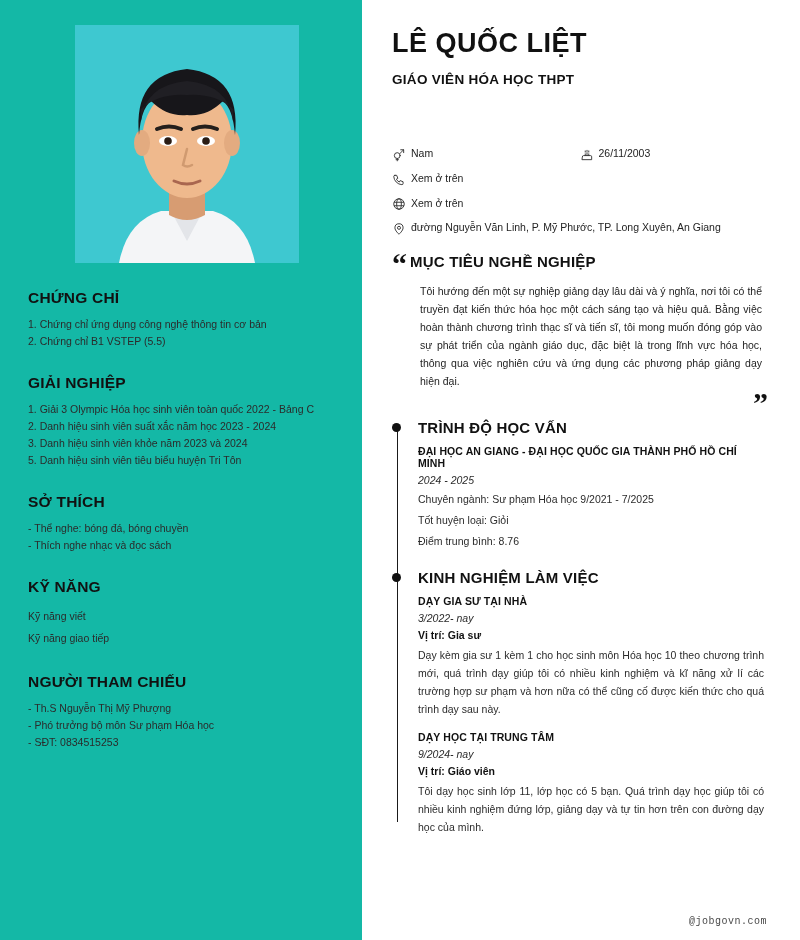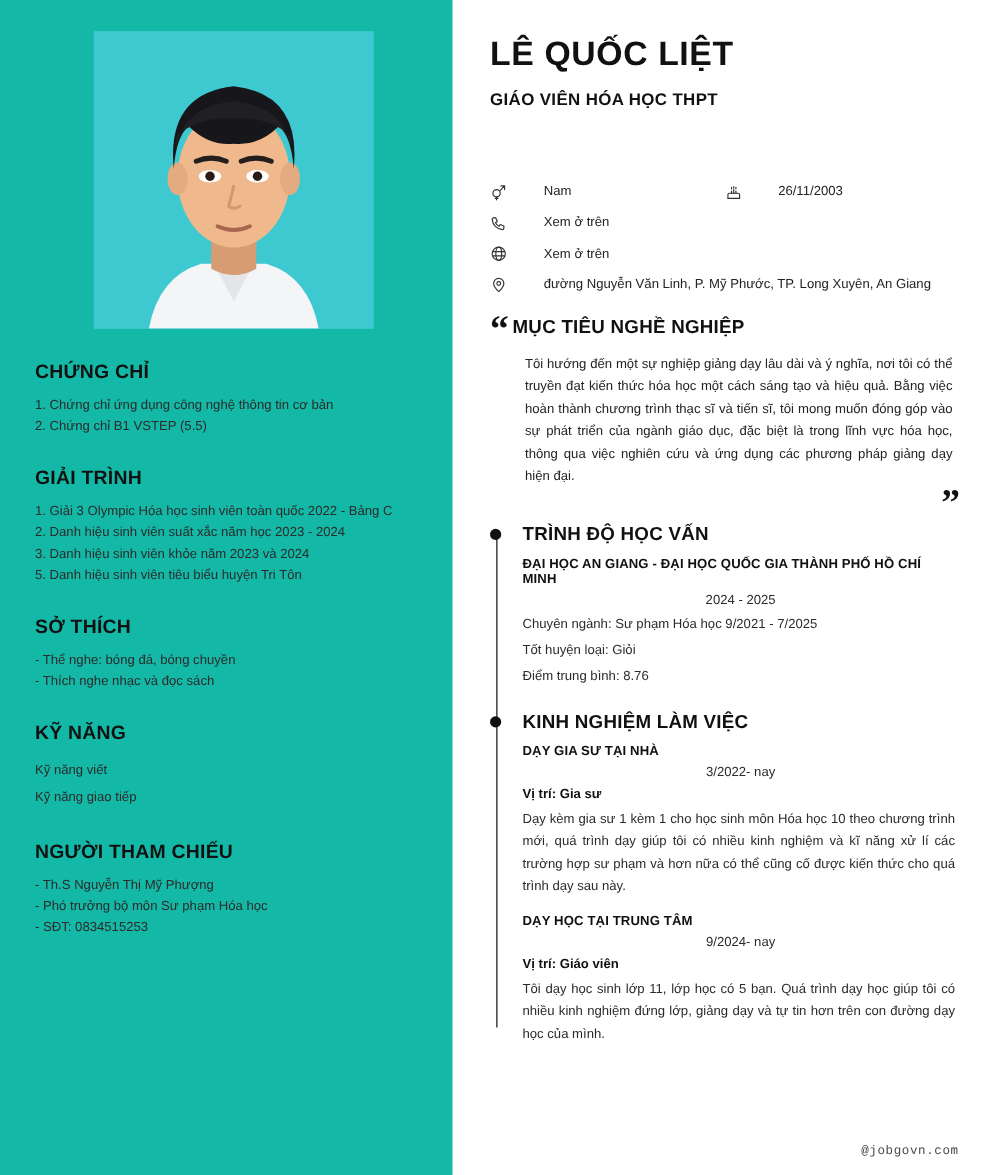--- a/index.html
+++ b/index.html
@@ -80,25 +80,24 @@
   .contact {
     margin-top: 59px;
   }
   .contact-row {
     display: flex;
     align-items: flex-start;
     margin-bottom: 9px;
   }
   .contact-cell {
     display: flex;
-    align-items: center;
+    align-items: flex-end;
     font-size: 10.5px;
     line-height: 1.5;
     color: #232323;
-    gap: 24px;
   }
   .contact-cell.half { width: 50%; }
   .ico {
     flex: 0 0 auto;
     width: 14px;
     height: 14px;
     margin-right: 5px;
     margin-top: 0px;
     display: inline-block;
     color: #333;
@@ -167,23 +166,23 @@
   .entry + .entry { margin-top: 13px; }
   .entry-org {
     font-size: 10.5px;
     font-weight: bold;
     letter-spacing: .1px;
     color: #111;
     margin-bottom: 5px;
   }
   .entry-date {
     font-size: 10.5px;
+    font-style: italic;
     color: #2b2b2b;
     margin-bottom: 5px;
-    text-align: center;
   }
   .entry-line {
     font-size: 10.5px;
     line-height: 1.62;
     color: #2b2b2b;
     margin-bottom: 4px;
   }
   .entry-role {
     font-size: 10.5px;
     font-weight: bold;
@@ -246,21 +245,21 @@
       </svg>
     </div>
 
     <section class="side-block">
       <h2 class="side-head">CHỨNG CHỈ</h2>
       <div class="side-line">1. Chứng chỉ ứng dụng công nghệ thông tin cơ bản</div>
       <div class="side-line">2. Chứng chỉ B1 VSTEP (5.5)</div>
     </section>
 
     <section class="side-block">
-      <h2 class="side-head">GIẢI TRÌNH</h2>
+      <h2 class="side-head">GIẢI NGHIỆP</h2>
       <div class="side-line">1. Giải 3 Olympic Hóa học sinh viên toàn quốc 2022 - Bảng C</div>
       <div class="side-line">2. Danh hiệu sinh viên suất xắc năm học 2023 - 2024</div>
       <div class="side-line">3. Danh hiệu sinh viên khỏe năm 2023 và 2024</div>
       <div class="side-line">5. Danh hiệu sinh viên tiêu biểu huyện Tri Tôn</div>
     </section>
 
     <section class="side-block">
       <h2 class="side-head">SỞ THÍCH</h2>
       <div class="side-line">- Thể nghe: bóng đá, bóng chuyền</div>
       <div class="side-line">- Thích nghe nhạc và đọc sách</div>

